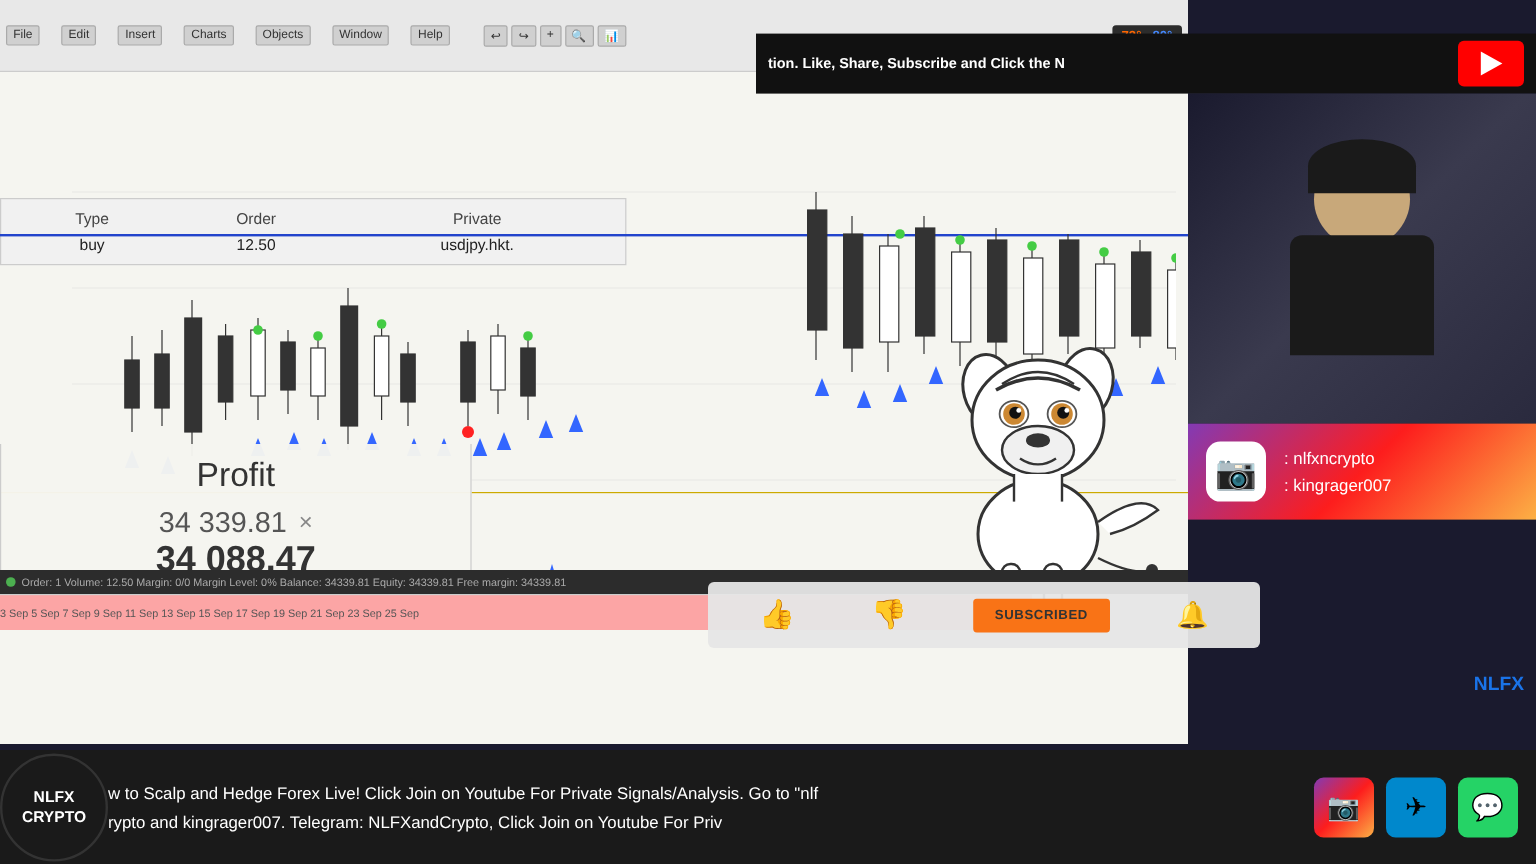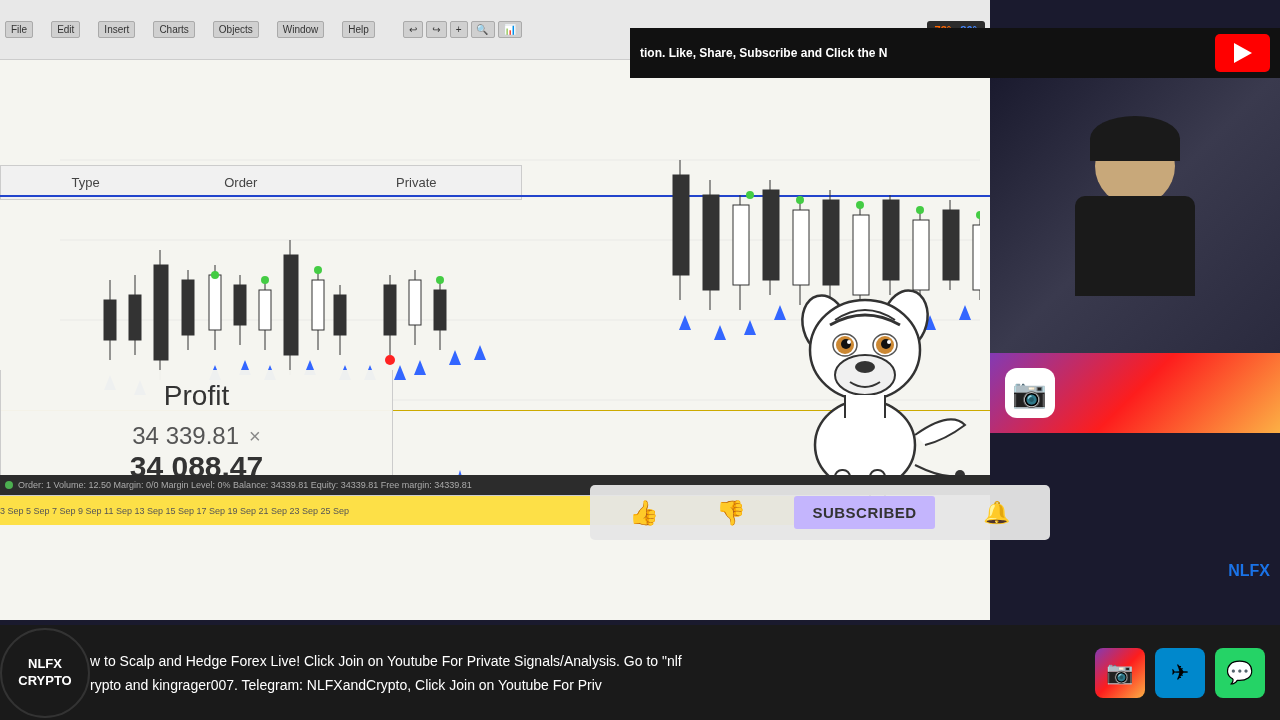--- a/index.html
+++ b/index.html
@@ -182,26 +182,26 @@
       font-size: 24px;
       cursor: pointer;
     }
     .dislike-btn {
       color: #555;
       font-size: 24px;
       cursor: pointer;
       margin-left: 8px;
     }
     .subscribed-btn {
-      background: #c4b5fd;
+      background: #f97316;
       color: #333;
       border: none;
       border-radius: 3px;
       padding: 8px 18px;
-      font-size: 15px;
+      font-size: 11px;
       font-weight: bold;
       cursor: pointer;
       letter-spacing: 0.5px;
     }
     .bell-icon {
       font-size: 22px;
       color: #555;
       cursor: pointer;
     }
 
@@ -393,21 +393,21 @@
     .tg-icon { background: #0088cc; }
     .wa-icon { background: #25d366; }
 
     
     .chart-bottom-bar {
       position: absolute;
       bottom: 95px;
       left: 0;
       width: 860px;
       height: 30px;
-      background: #fde047;
+      background: #fca5a5;
       border-top: 1px solid #ccc;
       display: flex;
       align-items: center;
       font-size: 9px;
       color: #555;
       overflow: hidden;
       white-space: nowrap;
     }
 
     
@@ -486,20 +486,25 @@
   </div>
 
   <div class="order-info">
     <table>
       <tbody>
           <tr>
         <th>Type</th>
         <th>Order</th>
         <th>Private</th>
       </tr>
+      <tr>
+        <td>buy</td>
+        <td>12.50</td>
+        <td>usdjpy.hkt.</td>
+      </tr>
     </tbody>
       </table>
   </div>
 
   <div class="blue-line"></div>
 
   <div class="yellow-line"></div>
 
   <svg class="candles-svg" viewBox="0 0 920 440" xmlns="http://www.w3.org/2000/svg">
 
@@ -698,20 +703,24 @@
     <div style="position:relative; width:180px; height:220px;">
       <div class="person-cap"></div>
       <div class="person-head"></div>
       <div class="person-body"></div>
     </div>
   </div>
 </div>
 
 <div class="instagram-panel">
   <div class="ig-logo">📷</div>
+  <div class="ig-usernames">
+    <div>: nlfxncrypto</div>
+    <div>: kingrager007</div>
+  </div>
 </div>
 
 <div class="subscribe-overlay">
   <span class="like-btn">👍</span>
   <span class="dislike-btn">👎</span>
   <button class="subscribed-btn">SUBSCRIBED</button>
   <span class="bell-icon">🔔</span>
 </div>
 
 <div class="nlfx-watermark">NLFX</div>

